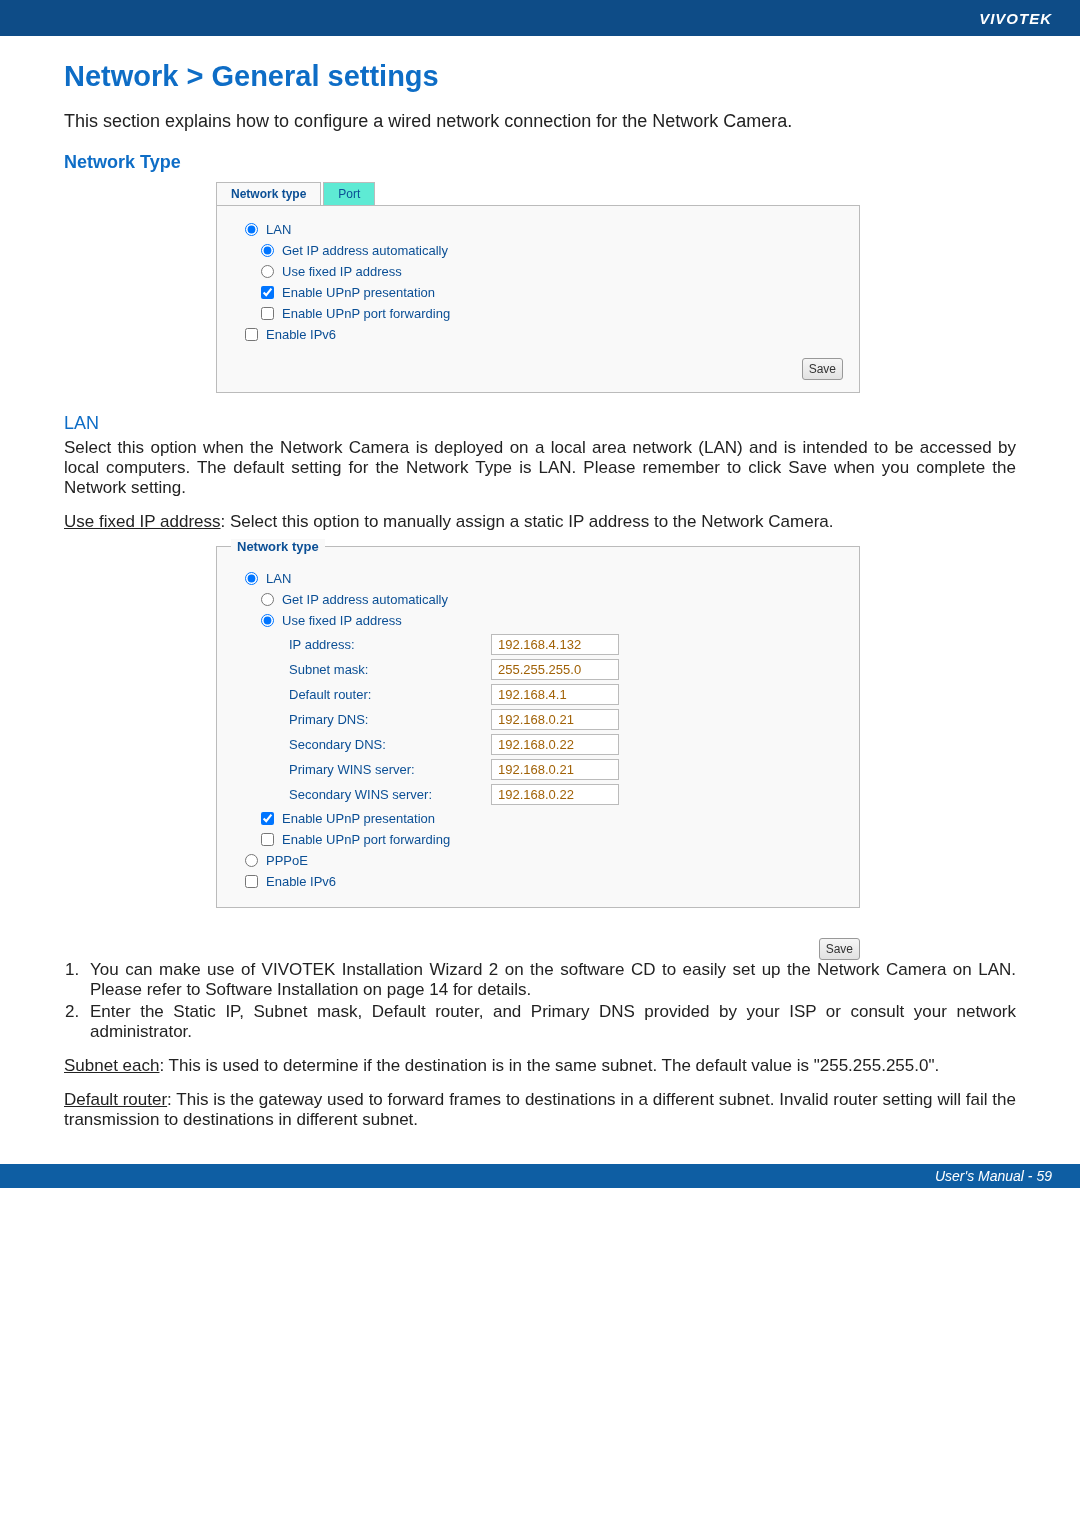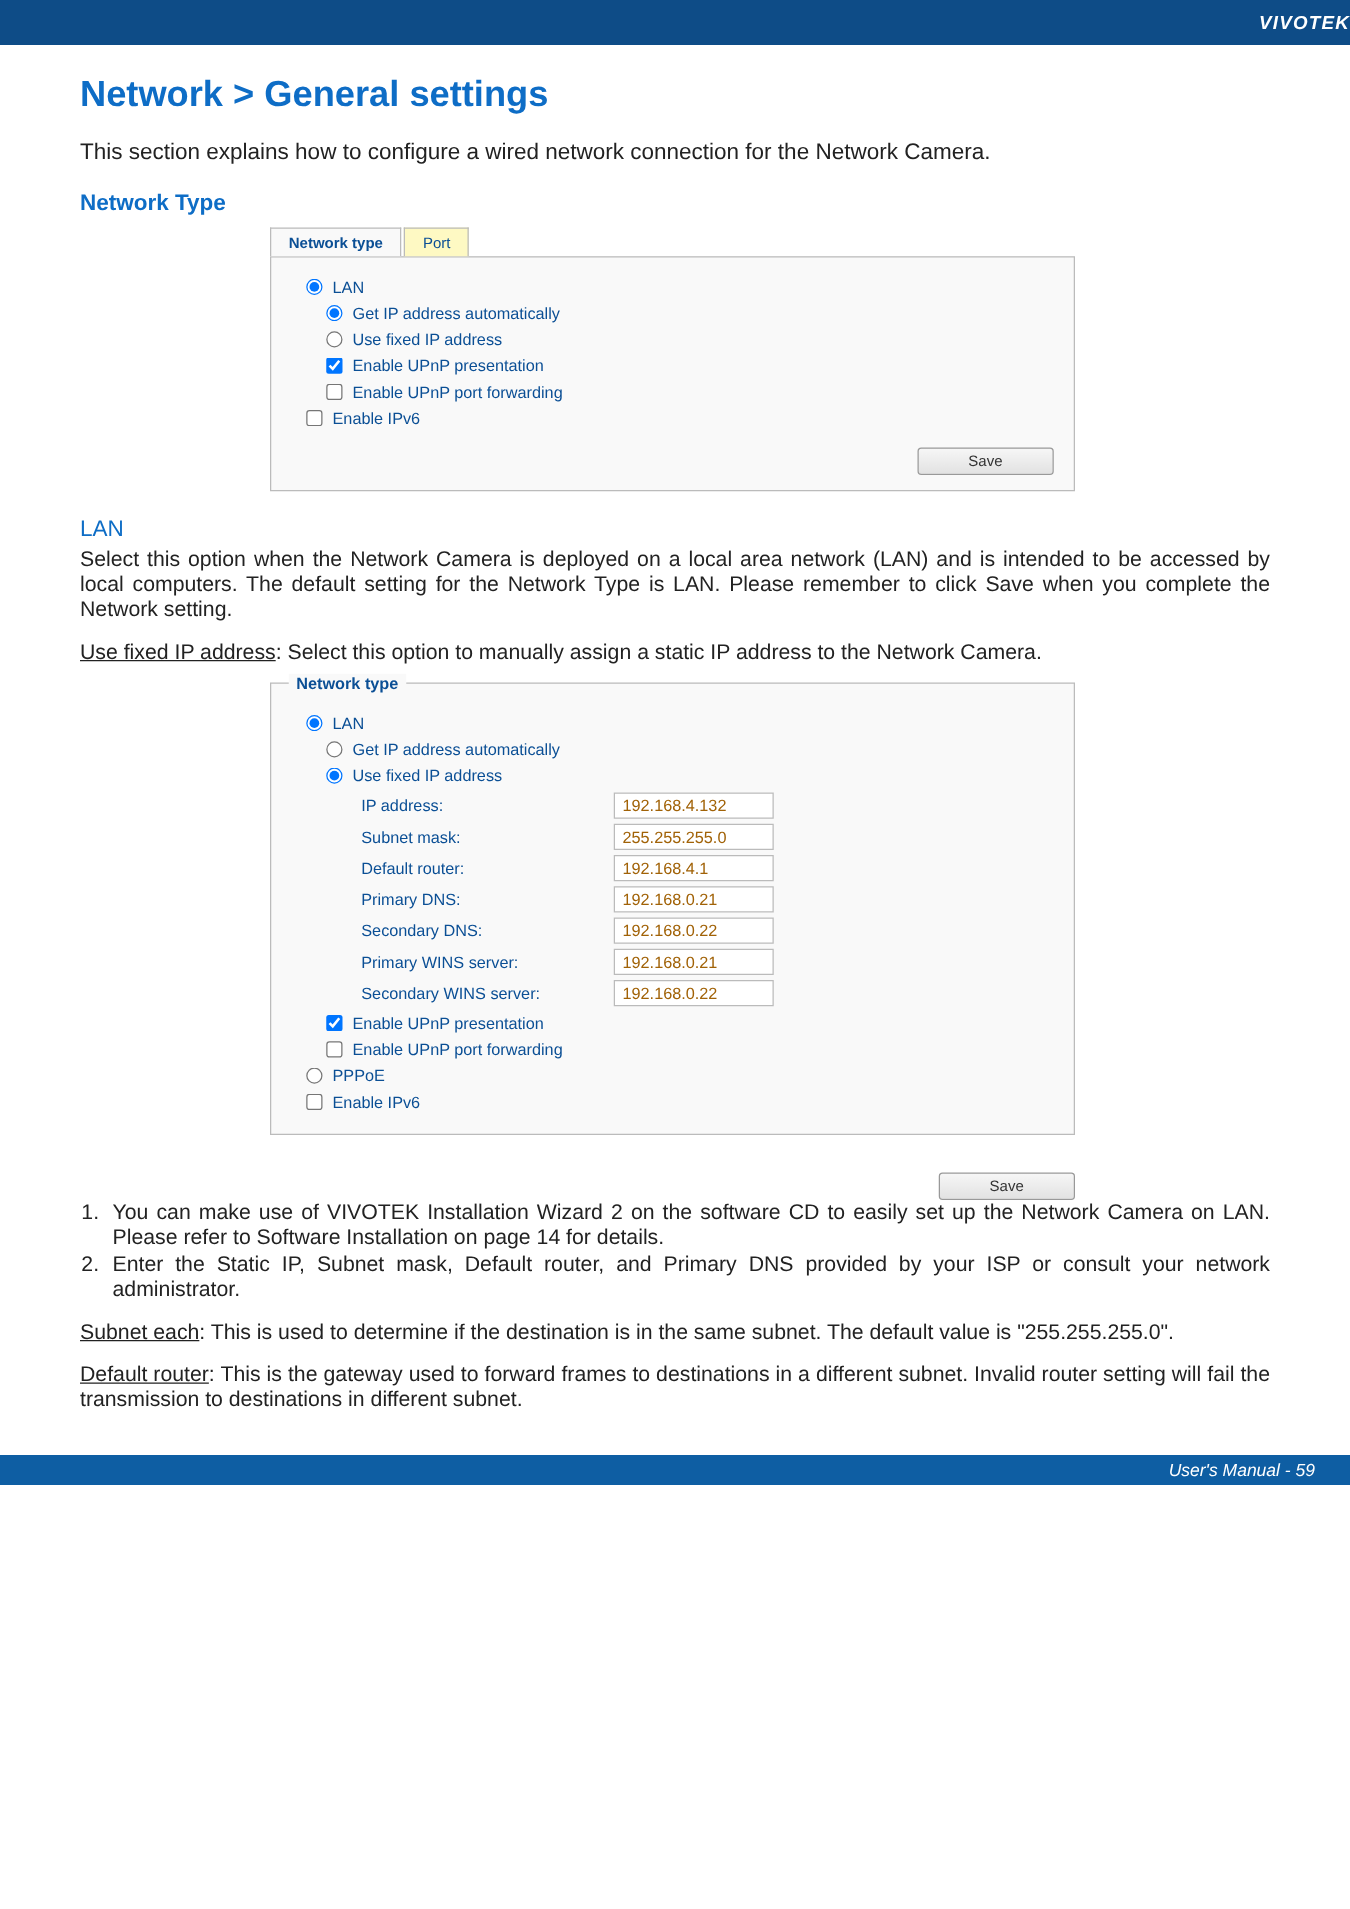--- a/index.html
+++ b/index.html
@@ -1,37 +1,37 @@
 <!DOCTYPE html>
 <html><head>
   <meta charset="utf-8">
   <style>
     * { margin: 0; padding: 0; box-sizing: border-box; }
     body { font-family: Arial, Helvetica, sans-serif; background: #fff; width: 1080px; }
-    .top-bar { background: #0e4c87; height: 36px; display: flex; align-items: center; justify-content: flex-end; }
+    .top-bar { background: #0e4c87; height: 36px; display: flex; align-items: center; justify-content: flex-end; padding-right: 28px; }
     .vivotek { color: #fff; font-weight: bold; font-style: italic; font-size: 15px; letter-spacing: 1px; }
     .content { padding: 24px 64px 20px 64px; }
     h1 { color: #0e6dc6; font-size: 29px; font-weight: bold; margin-bottom: 18px; }
     .intro { font-size: 18px; color: #222; margin-bottom: 20px; }
     h2 { color: #0e6dc6; font-size: 18px; font-weight: bold; margin-bottom: 8px; }
     h3 { color: #0e6dc6; font-size: 18px; font-weight: normal; margin-top: 18px; margin-bottom: 4px; }
     .body-text { font-size: 17px; color: #222; margin-bottom: 14px; text-align: justify; }
     .panel { border: 1px solid #bbb; background: #f9f9f9; width: 644px; margin: 6px 0 20px 152px; padding: 10px 16px 12px 16px; font-size: 13px; color: #0b4f95; position: relative; }
     .tabs { position: absolute; top: -24px; left: -1px; display: flex; }
-    .tab { border: 1px solid #bbb; border-bottom: none; padding: 4px 14px; font-size: 12px; background: #fef9c3; color: #0b4f95; margin-right: 2px; }
+    .tab { border: 1px solid #bbb; border-bottom: none; padding: 4px 14px; font-size: 12px; background: #5eead4; color: #0b4f95; margin-right: 2px; }
     .tab.active { background: #f9f9f9; font-weight: bold; }
     .panel2 { margin-top: 32px; }
     .fieldset-label { color: #0b4f95; font-size: 13px; font-weight: bold; position: absolute; top: -8px; left: 14px; background: #f9f9f9; padding: 0 6px; }
     .opt-row { margin: 6px 0 6px 12px; display: flex; align-items: center; }
     .opt-row input[type=radio], .opt-row input[type=checkbox] { margin-right: 8px; }
     .sub-opt { margin-left: 28px; }
     .field-row { display: flex; align-items: center; margin: 4px 0 4px 56px; gap: 12px; }
     .field-label { width: 190px; font-size: 13px; color: #0b4f95; }
     .field-input { border: 1px solid #bbb; padding: 2px 6px; width: 128px; font-size: 13px; color: #a16207; background: #fff; }
-    .save-btn { border: 1px solid #999; background: linear-gradient(#f6f6f6, #e2e2e2); padding: 3px 40px; font-size: 12px; color: #333; border-radius: 3px; float: right; margin-top: 10px; cursor: pointer; }
+    .save-btn { border: 1px solid #999; background: linear-gradient(#f6f6f6, #e2e2e2); padding: 3px 6px; font-size: 12px; color: #333; border-radius: 3px; float: right; margin-top: 10px; cursor: pointer; }
     .clear { clear: both; }
     .underline { text-decoration: underline; }
     ol.notes { font-size: 17px; color: #222; padding-left: 20px; margin-bottom: 14px; text-align: justify; }
     ol.notes li { margin-bottom: 2px; padding-left: 6px; }
     .footer { background: #0e5ea3; height: 24px; display: flex; align-items: center; justify-content: flex-end; padding-right: 28px; }
     .footer-text { color: #fff; font-style: italic; font-size: 14px; }
   </style>
 </head>
 <body>
 

